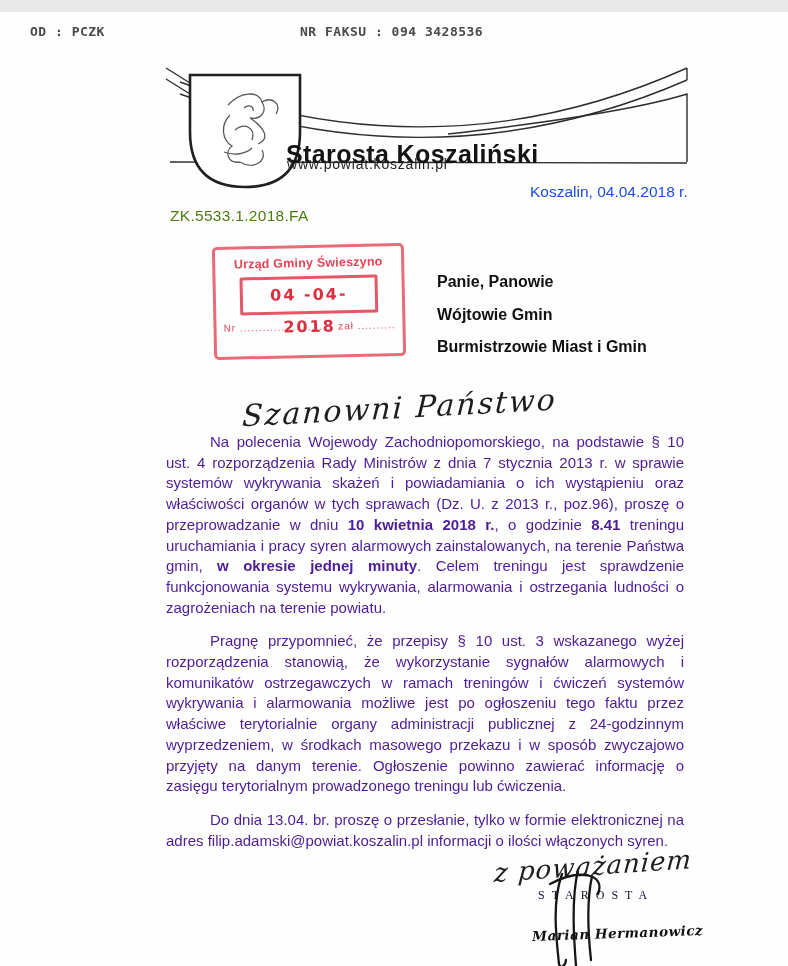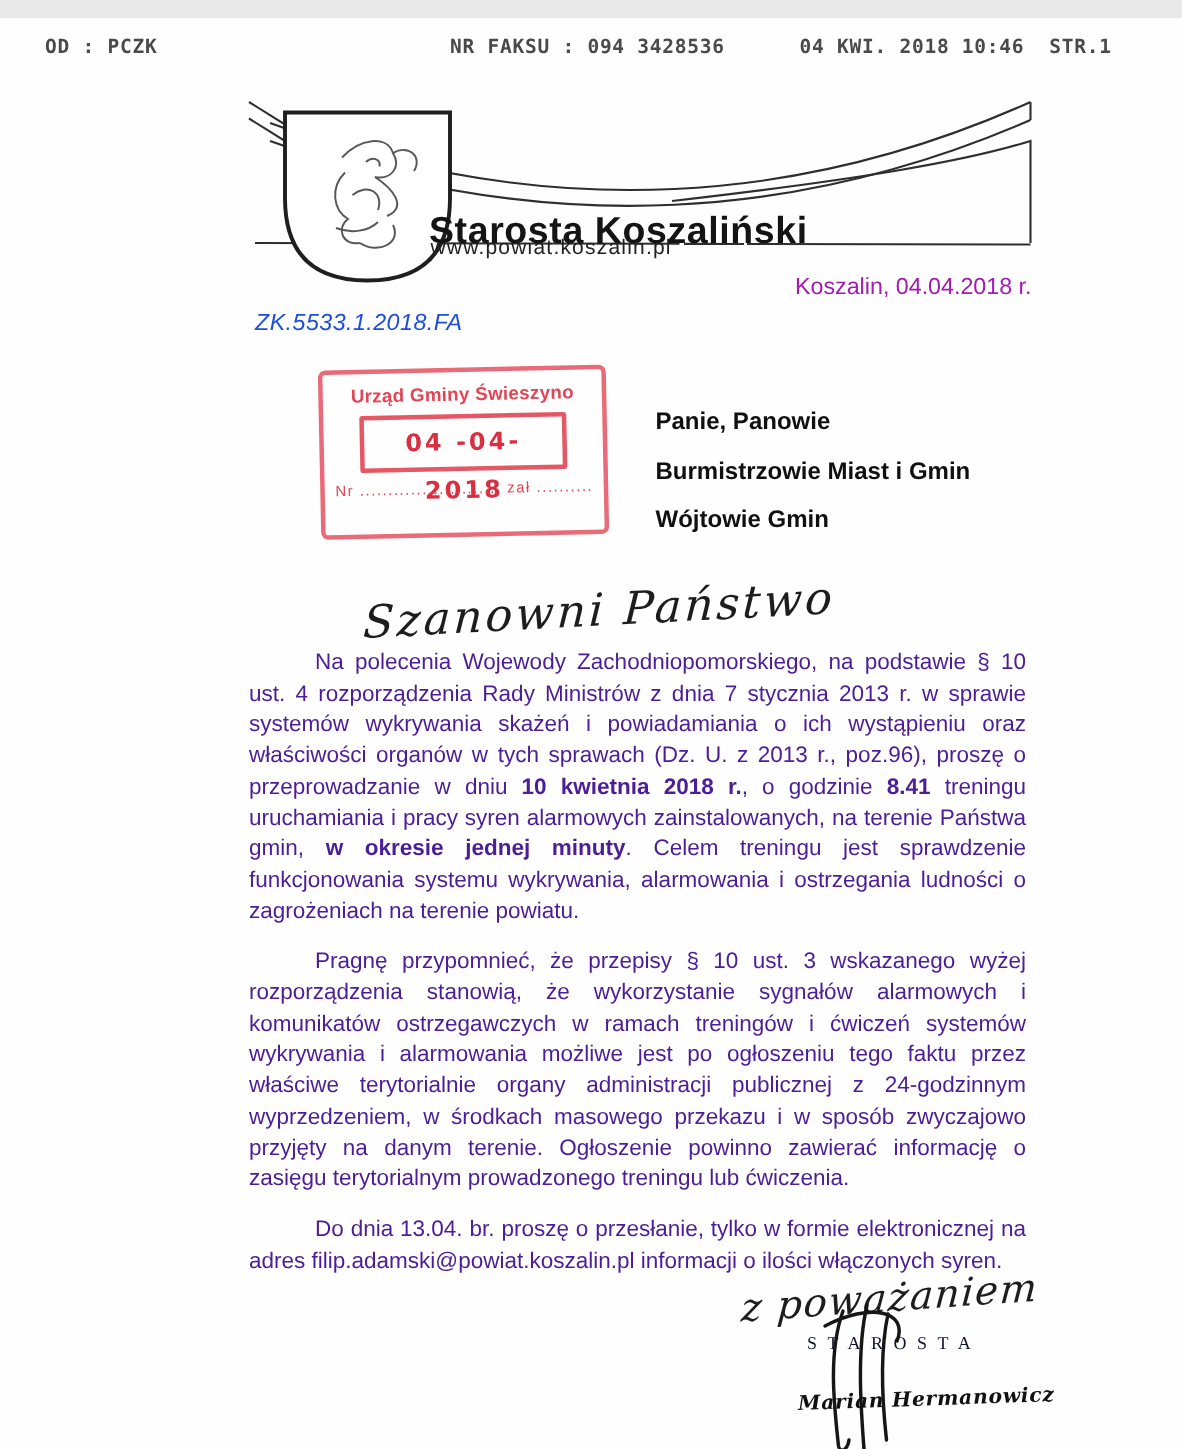--- a/index.html
+++ b/index.html
@@ -11,22 +11,22 @@
   }
   .abs{position:absolute;}
   
   .faxline{
     font-family:"DejaVu Sans Mono",monospace;font-size:13px;font-weight:700;
     color:#4a4a4a;letter-spacing:.5px;white-space:pre;
   }
   
   .lh-title{font-size:25px;font-weight:700;color:#141414;letter-spacing:.4px;}
   .lh-site{font-size:14px;color:#222;letter-spacing:.8px;}
-  .place-date{font-size:15.5px;color:#a21caf;}
-  .refno{font-size:15.5px;color:#1d4ed8;letter-spacing:.3px;font-style:italic;}
+  .place-date{font-size:15.5px;color:#1d4ed8;}
+  .refno{font-size:15.5px;color:#4d7c0f;letter-spacing:.3px;}
   
   .stamp{
     left:213px;top:233px;width:192px;height:113px;
     transform:rotate(-1.2deg);
     border:3px solid rgba(227,70,85,.8);border-radius:5px;
     color:#e0394a;text-align:center;box-sizing:border-box;
     background:rgba(255,255,255,0);
   }
   .stamp-office{margin-top:8px;font-size:12.5px;font-weight:700;letter-spacing:.2px;color:#e34556;}
   .stamp-datebox{
@@ -60,21 +60,20 @@
     font-style:italic;font-weight:700;font-size:13.5px;color:#111;transform:rotate(-2deg);letter-spacing:.5px;}
   svg{display:block;}
 </style>
 </head>
 <body>
 
 <div class="page">
 
   <div class="abs faxline" style="left:30px;top:12px;">OD : PCZK</div>
   <div class="abs faxline" style="left:300px;top:12px;">NR FAKSU : 094 3428536</div>
-  <div class="abs faxline" style="left:533px;top:12px;">04 KWI. 2018 10:46  STR.1</div>
 
   <svg class="abs" style="left:140px;top:48px;" width="600" height="140" viewBox="0 0 600 140">
     <g stroke="#2e2e2e" stroke-width="1.4" fill="none">
       <path d="M 26,8 L 58,28"></path>
       <path d="M 26,19 L 58,39"></path>
       <path d="M 40,22 C 230,92 400,74 547,8"></path>
       <path d="M 40,34 C 230,102 400,84 547,20"></path>
       <path d="M 547,8 L 547,20"></path>
       <path d="M 308,74 C 430,60 502,48 547,34 L 547,102"></path>
       <path d="M 30,102 L 547,103" stroke-dasharray="70 3 26 4 180 3 40 2 300 0"></path>
@@ -100,22 +99,22 @@
   <div class="abs refno" style="left:170px;top:195px;">ZK.5533.1.2018.FA</div>
 
   <div class="abs stamp">
     <div class="stamp-office">Urząd Gminy Świeszyno</div>
     <div class="stamp-datebox">04 -04- 2018</div>
     <div class="stamp-nr">Nr ........................  zał ..........</div>
   </div>
 
   <div class="abs recipients">
     <div>Panie, Panowie</div>
+    <div>Wójtowie Gmin</div>
     <div>Burmistrzowie Miast i Gmin</div>
-    <div>Wójtowie Gmin</div>
   </div>
 
   <div class="abs handwrit salutation">Szanowni Państwo</div>
 
   <div class="abs body-text">
     <p class="indent"><span>Na polecenia Wojewody Zachodniopomorskiego, na podstawie § 10 ust. 4 rozporządzenia Rady Ministrów z dnia 7 stycznia 2013 r. w sprawie systemów wykrywania skażeń i powiadamiania o ich wystąpieniu oraz właściwości organów w tych sprawach (Dz. U. z 2013 r., poz.96), proszę o przeprowadzanie w dniu </span><span class="b">10 kwietnia 2018 r.</span><span>, o godzinie </span><span class="b">8.41</span><span> treningu uruchamiania i pracy syren alarmowych zainstalowanych, na terenie Państwa gmin, </span><span class="b">w okresie jednej minuty</span><span>. Celem treningu jest sprawdzenie funkcjonowania systemu wykrywania, alarmowania i ostrzegania ludności o zagrożeniach na terenie powiatu.</span></p>
     <p class="indent">Pragnę przypomnieć, że przepisy § 10 ust. 3 wskazanego wyżej rozporządzenia stanowią, że wykorzystanie sygnałów alarmowych i komunikatów ostrzegawczych w ramach treningów i ćwiczeń systemów wykrywania i alarmowania możliwe jest po ogłoszeniu tego faktu przez właściwe terytorialnie organy administracji publicznej z 24-godzinnym wyprzedzeniem, w środkach masowego przekazu i w sposób zwyczajowo przyjęty na danym terenie. Ogłoszenie powinno zawierać informację o zasięgu terytorialnym prowadzonego treningu lub ćwiczenia.</p>
     <p class="indent"><span>Do dnia 13.04. br. proszę o przesłanie, tylko w formie elektronicznej na adres </span><span class="u">filip.adamski@powiat.koszalin.pl</span><span> informacji o ilości włączonych syren.</span></p>
   </div>
 

